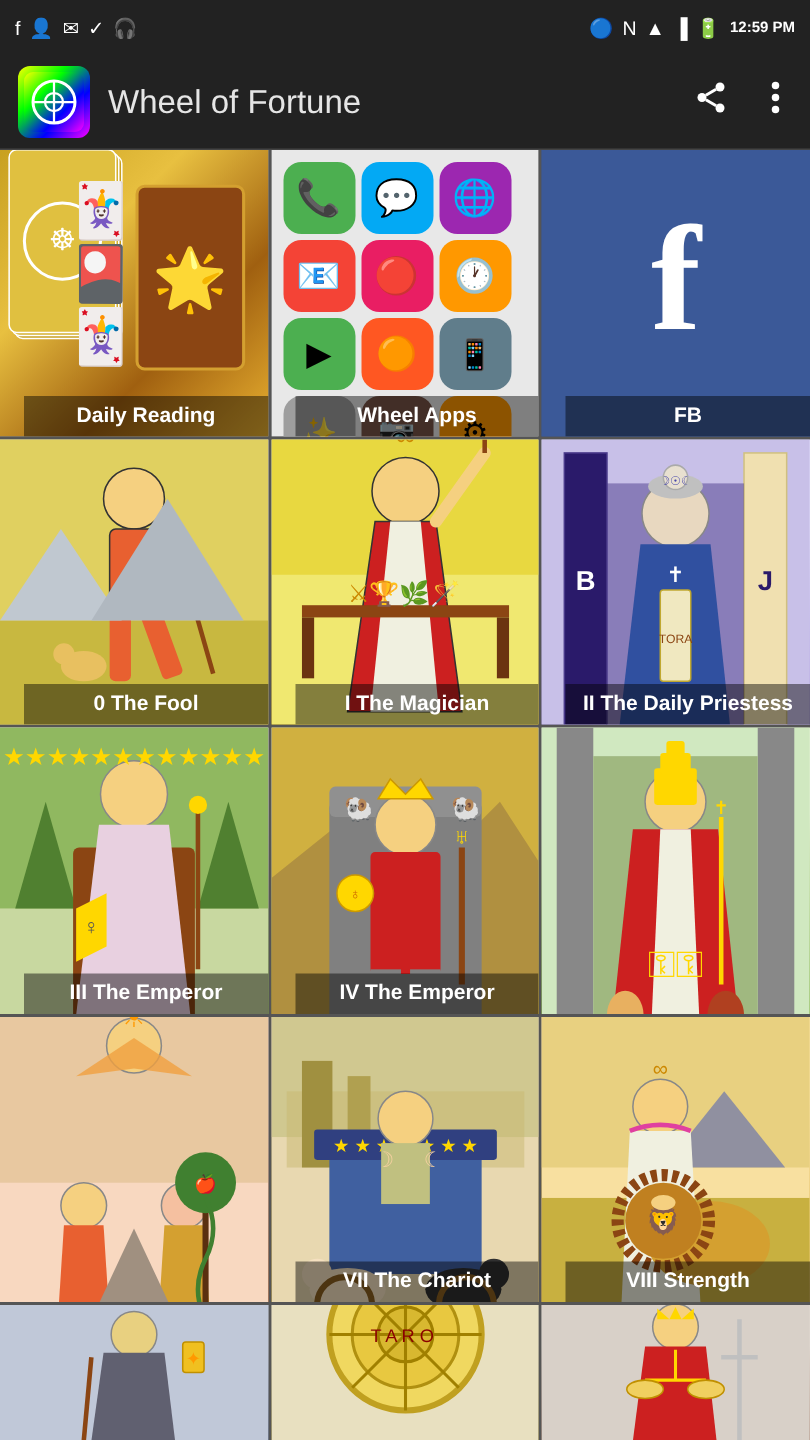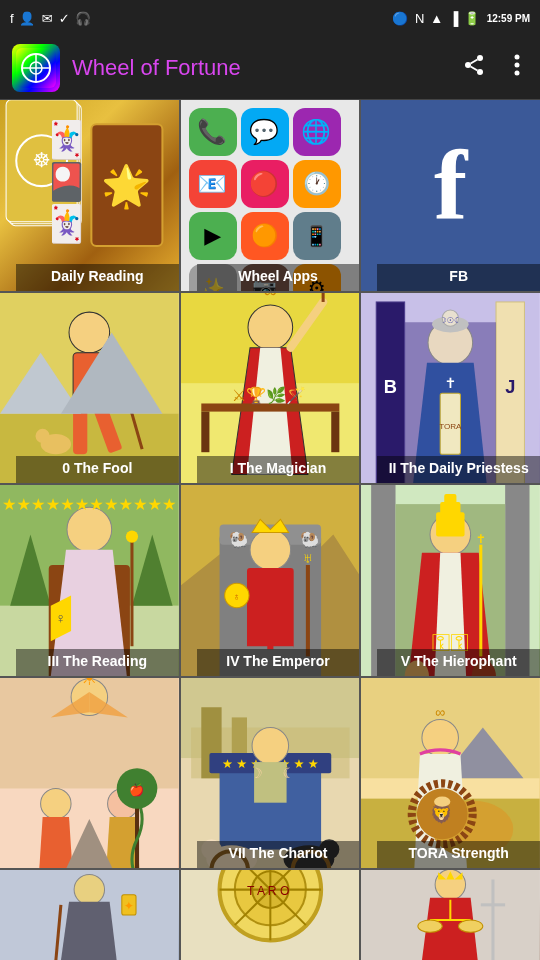--- a/index.html
+++ b/index.html
@@ -50,21 +50,21 @@
       border-radius: 8px;
       overflow: hidden;
       background: linear-gradient(135deg, #ff0, #0f0, #00f, #f0f);
       display: flex;
       align-items: center;
       justify-content: center;
       font-size: 22px;
     }
     #app-bar .app-title {
       flex: 1;
-      color: #d946ef;
+      color: #e5e5e5;
       font-size: 22px;
       font-weight: 500;
     }
     #app-bar .share-btn, #app-bar .more-btn {
       color: #fff;
       font-size: 22px;
       cursor: pointer;
       padding: 4px 8px;
     }
 
@@ -346,21 +346,21 @@
 
         <polygon points="65,85 111,85 125,210 50,210" fill="#e8d0e0"></polygon>
 
         <line x1="130" y1="75" x2="130" y2="180" stroke="#8b4513" stroke-width="3"></line>
         <circle cx="130" cy="72" r="6" fill="#ffd700"></circle>
 
         <polygon points="50,140 70,130 70,165 50,175" fill="#ffd700"></polygon>
         <text x="60" y="157" text-anchor="middle" fill="#555" font-size="14">♀</text>
       </svg>
     </div>
-    <div class="cell-label">III The Reading</div>
+    <div class="cell-label">III The Emperor</div>
   </div>
 
   <div class="grid-cell emperor-bg">
     <div class="cell-bg">
       <svg width="100%" height="100%" viewBox="0 0 176 230" preserveAspectRatio="xMidYMid slice">
         <rect width="176" height="230" fill="#d0b040"></rect>
 
         <polygon points="0,230 0,120 50,80 100,120 150,70 176,110 176,230" fill="#b09040"></polygon>
 
         <rect x="38" y="70" width="100" height="150" rx="4" fill="#808080"></rect>
@@ -410,21 +410,20 @@
 
         <text x="88" y="185" text-anchor="middle" fill="#ffd700" font-size="24">⚿⚿</text>
 
         <line x1="118" y1="80" x2="118" y2="190" stroke="#ffd700" stroke-width="3"></line>
         <text x="118" y="78" text-anchor="middle" fill="#ffd700" font-size="12">✝</text>
 
         <ellipse cx="55" cy="210" rx="12" ry="16" fill="#e8b060"></ellipse>
         <ellipse cx="121" cy="210" rx="12" ry="16" fill="#b04020"></ellipse>
       </svg>
     </div>
-    <div class="cell-label">V The Hierophant</div>
   </div>
 
   <div class="grid-cell lovers-bg">
     <div class="cell-bg">
       <svg width="100%" height="100%" viewBox="0 0 176 230" preserveAspectRatio="xMidYMid slice">
         <rect width="176" height="230" fill="#f8d8c0"></rect>
 
         <rect width="176" height="130" fill="#e8c8a0"></rect>
 
         <circle cx="88" cy="40" r="18" fill="#f5d080" stroke="#888"></circle>
@@ -506,21 +505,21 @@
         <ellipse cx="110" cy="170" rx="40" ry="28" fill="#d4a030"></ellipse>
         <circle cx="80" cy="155" r="25" fill="#c08020"></circle>
 
         <circle cx="80" cy="155" r="30" fill="none" stroke="#8b4513" stroke-width="8" stroke-dasharray="4,3"></circle>
 
         <text x="80" y="161" text-anchor="middle" fill="#333" font-size="18">🦁</text>
 
         <ellipse cx="80" cy="143" rx="8" ry="5" fill="#f5d080"></ellipse>
       </svg>
     </div>
-    <div class="cell-label">TORA Strength</div>
+    <div class="cell-label">VIII Strength</div>
   </div>
 
   <div class="grid-cell card9-bg" style="height:90px;">
     <div class="cell-bg">
       <svg width="100%" height="100%" viewBox="0 0 176 90" preserveAspectRatio="xMidYMid slice">
         <rect width="176" height="90" fill="#c0c8d8"></rect>
 
         <circle cx="88" cy="20" r="15" fill="#e8d080" stroke="#888"></circle>
 
         <polygon points="68,32 108,32 115,90 60,90" fill="#606070"></polygon>

